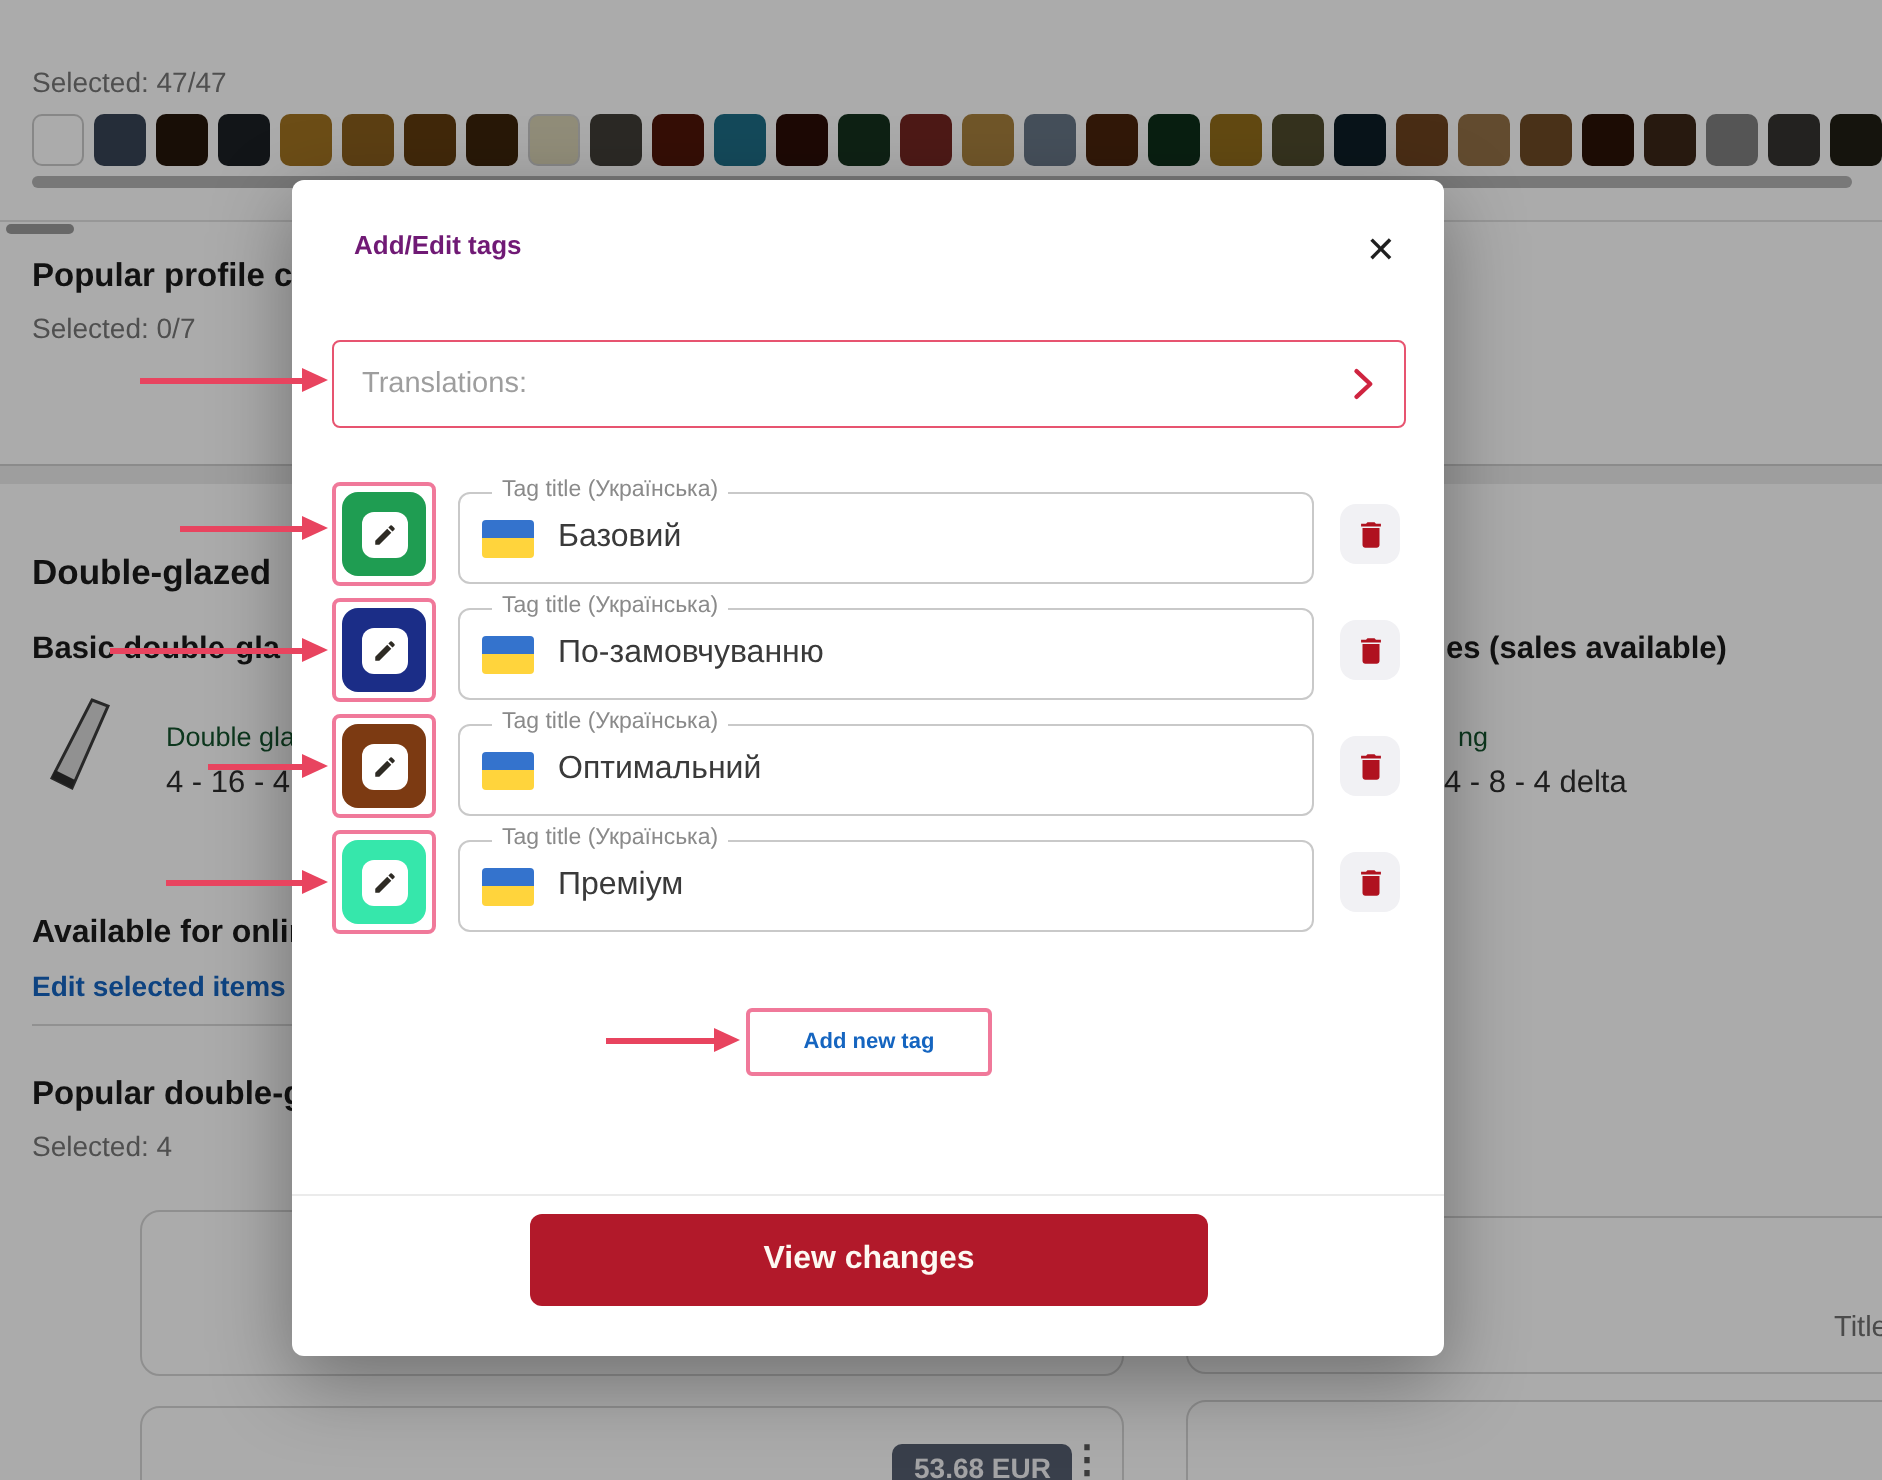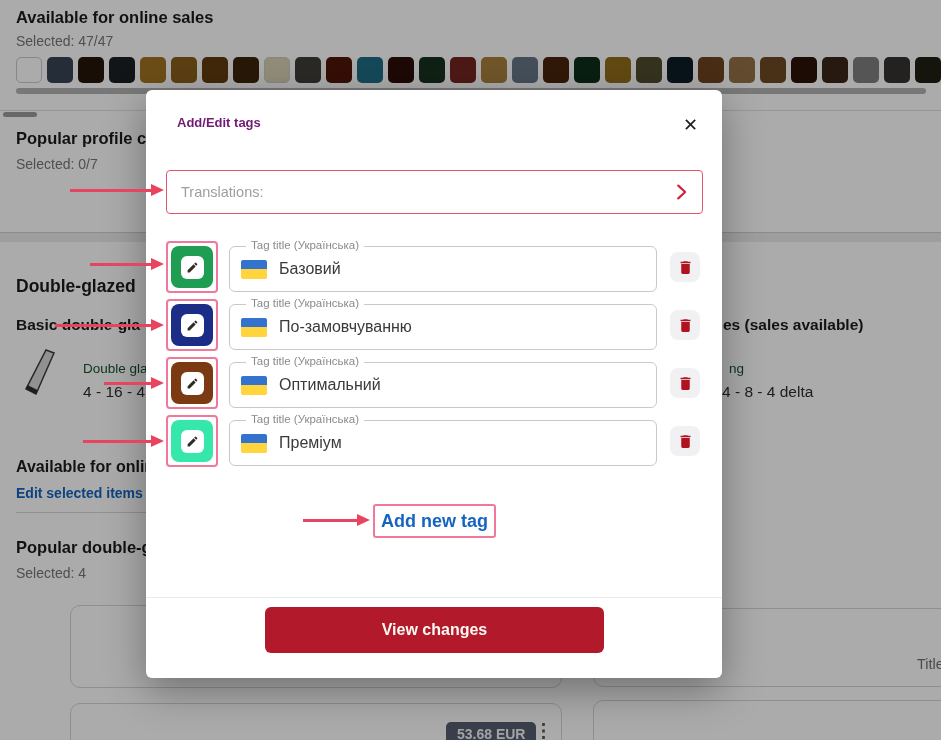--- a/index.html
+++ b/index.html
@@ -56,38 +56,37 @@
   .f-bot{flex:1;background:var(--flag-yellow,#ffd43c);}
   .tag-input{flex:1;border:none;outline:none;background:transparent;margin:0 10px;
     font-size:16px;color:#3a3a3a;font-family:inherit;}
   .trash-btn{position:absolute;left:524px;top:11px;width:30px;height:30px;background:#f1f1f4;
     border:none;border-radius:8px;cursor:pointer;display:flex;align-items:center;justify-content:center;padding:0;}
 
   .add-tag-outline{left:227px;top:414px;width:123px;height:34px;box-sizing:border-box;
     border:2px solid var(--outline-pink,#f0799a);border-radius:3px;display:flex;
     align-items:center;justify-content:center;}
   .add-tag-btn{border:none;background:none;color:var(--link-blue,#1565c0);font-weight:bold;
-    font-size:18px;cursor:pointer;font-family:inherit;white-space:nowrap;}
+    font-size:11px;cursor:pointer;font-family:inherit;white-space:nowrap;}
   .footer-divider{left:0;top:507px;width:576px;height:1px;background:#ebebeb;}
   .save-btn{left:119px;top:517px;width:339px;height:46px;background:var(--accent-red,#b2192a);
     border:none;border-radius:6px;color:#fdf9f2;font-weight:bold;font-size:16px;cursor:pointer;
     font-family:inherit;}
 
   
   .arrow{position:absolute;height:3px;background:var(--annotation,#e8445f);z-index:40;}
   .arrow::after{content:"";position:absolute;right:-13px;top:-5px;width:0;height:0;
     border-left:13px solid var(--annotation,#e8445f);border-top:6.5px solid transparent;
     border-bottom:6.5px solid transparent;}
 </style>
 </head>
 <body>
 
 <div class="screen" style="--accent-red: #b2192a; --annotation: #e8445f; --outline-pink: #f0799a; --field-highlight: #e75470; --link-blue: #1565c0; --flag-blue: #3473cd; --flag-yellow: #ffd43c; --badge-bg: #565f71;">
 
-  <div class="abs h-section" style="left:16px;top:8px;">Available for online sales</div>
   <div class="abs sub" style="left:16px;top:33px;">Selected: 47/47</div>
   <div class="abs swatch-row">
       <div class="swatch" style="background: rgb(255, 255, 255); border: 1px solid rgb(201, 201, 201);"></div>
       <div class="swatch" style="background: rgb(56, 68, 86);"></div>
       <div class="swatch" style="background: rgb(37, 21, 9);"></div>
       <div class="swatch" style="background: rgb(28, 32, 37);"></div>
       <div class="swatch" style="background: rgb(162, 115, 34);"></div>
       <div class="swatch" style="background: rgb(138, 95, 29);"></div>
       <div class="swatch" style="background: rgb(97, 60, 16);"></div>
       <div class="swatch" style="background: rgb(60, 37, 11);"></div>

